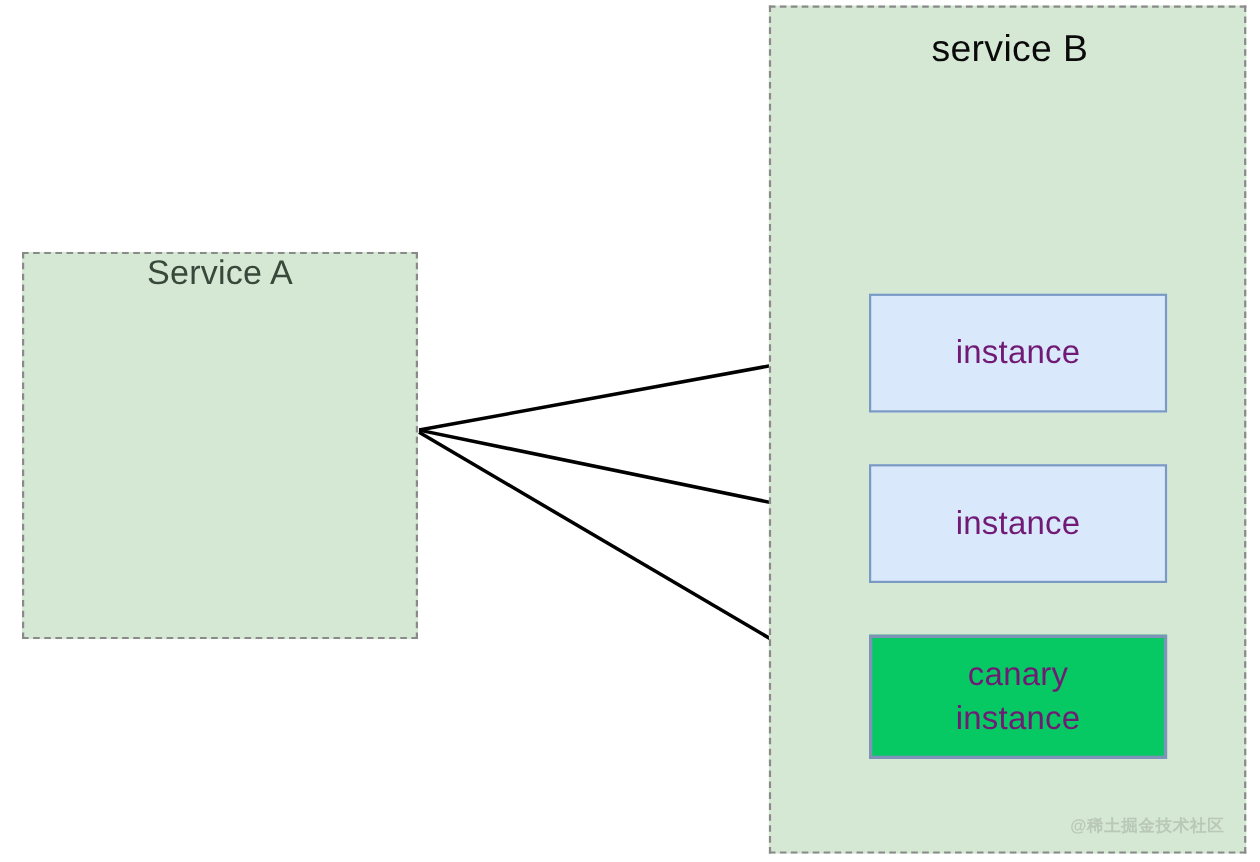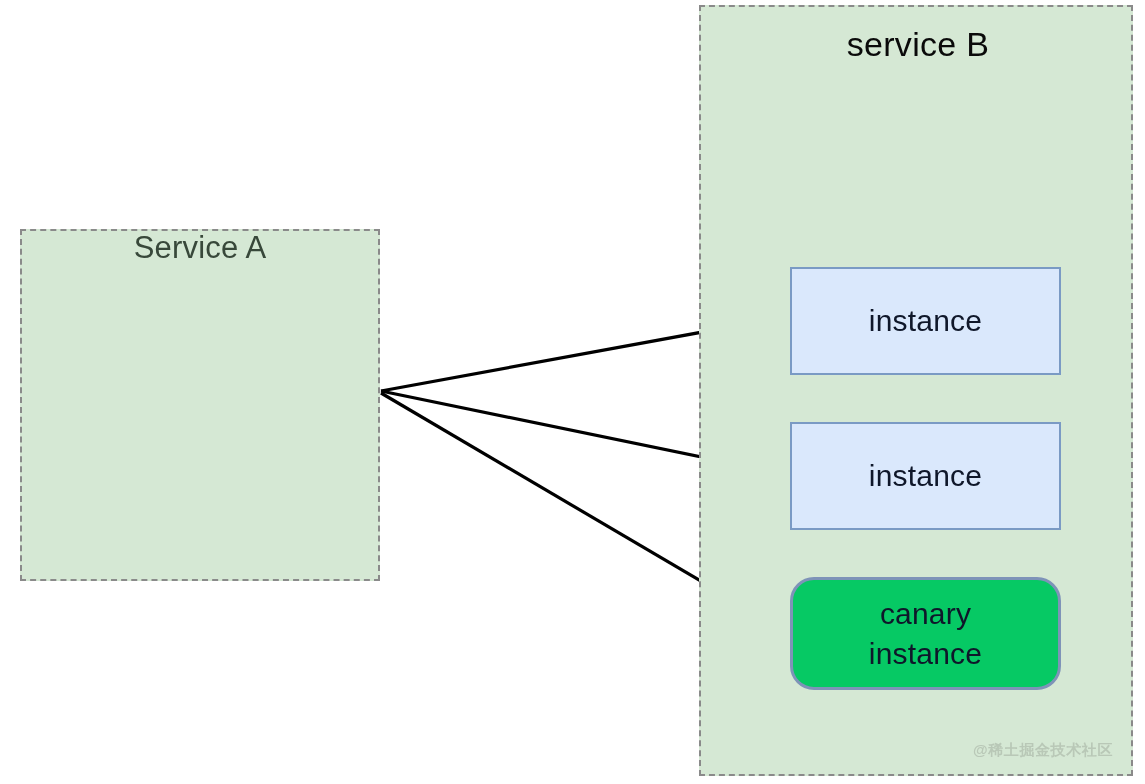--- a/index.html
+++ b/index.html
@@ -83,28 +83,28 @@
   .instance-box.plain {
     background: #dae8fc;
     border: 2px solid #7a9ac4;
   }
   .instance-box.canary {
     background: #06c964;
     border: 3px solid #7e93b8;
   }
   .instance-label {
     font-size: 30px;
-    color: #0f172a;
+    color: #701a75;
     line-height: 1.32;
     letter-spacing: 0.2px;
   }
 
   .inst-1 { top: 260px; }
   .inst-2 { top: 415px; }
-  .inst-3 { top: 570px; height: 113px; border-radius: 24px; }
+  .inst-3 { top: 570px; height: 113px; }
 
   
   #arrows {
     position: absolute;
     left: 0;
     top: 0;
     width: 1145px;
     height: 784px;
     pointer-events: none;
   }

